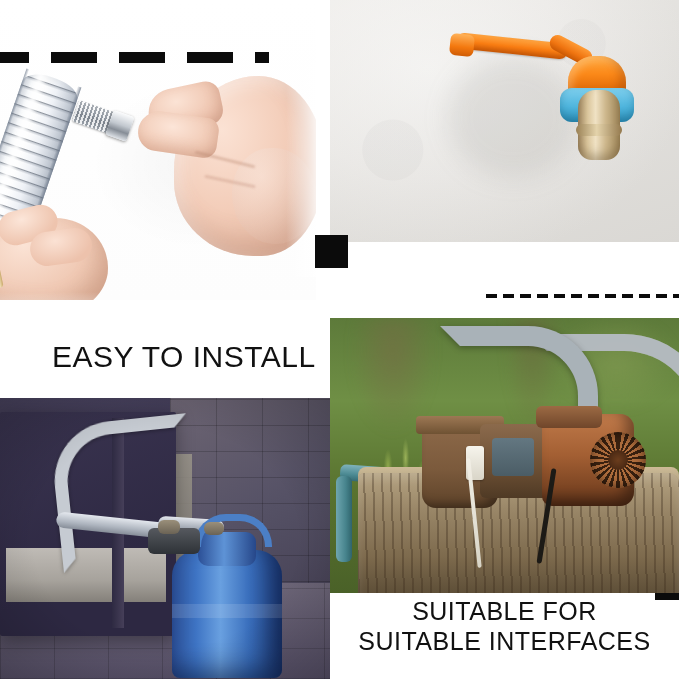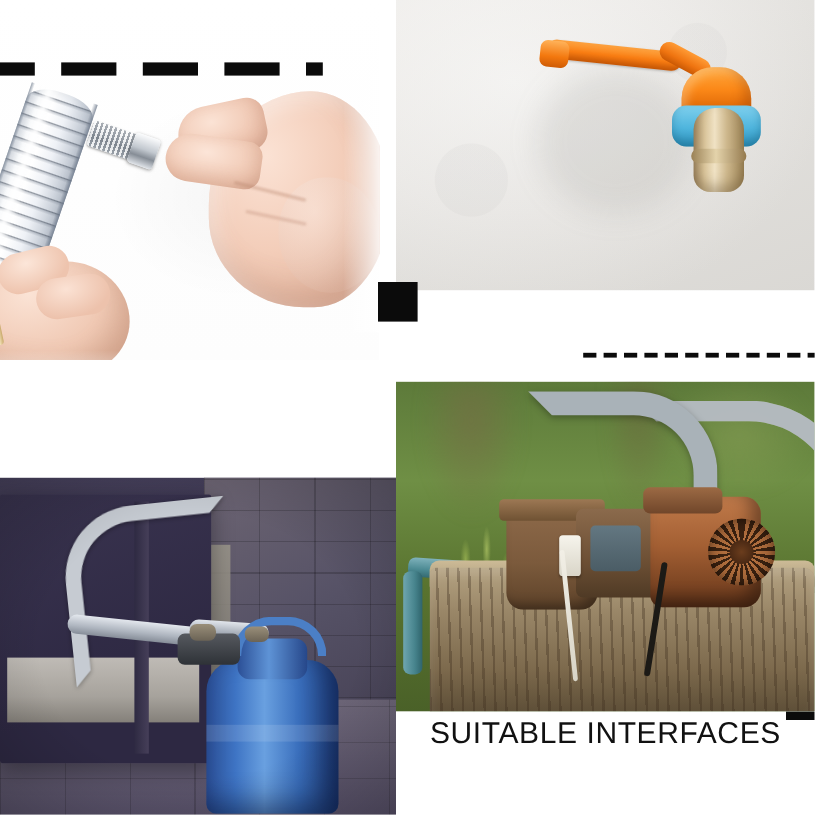--- a/index.html
+++ b/index.html
@@ -407,18 +407,20 @@
       <div class="dash" style="width: 11px; height: 4px; background: rgb(11, 11, 11);"></div>
       <div class="dash" style="width: 11px; height: 4px; background: rgb(11, 11, 11);"></div>
       <div class="dash" style="width: 11px; height: 4px; background: rgb(11, 11, 11);"></div>
       <div class="dash" style="width: 11px; height: 4px; background: rgb(11, 11, 11);"></div>
     </div>
 
   <div class="dash" id="sq-mid" style="position: absolute; left: 315px; top: 235px; width: 33px; height: 33px; background: rgb(11, 11, 11);"></div>
 
   <div class="dash" id="bar-bot" style="position: absolute; left: 655px; top: 593px; width: 24px; height: 7px; background: rgb(11, 11, 11);"></div>
 
+  <div class="headline" id="txt-easy">EASY TO INSTALL</div>
 
   <div class="headline" id="txt-suitable">
+    <div>SUITABLE FOR</div>
     <div>SUITABLE INTERFACES</div>
   </div>
 
 </div>
 
 </body></html>

